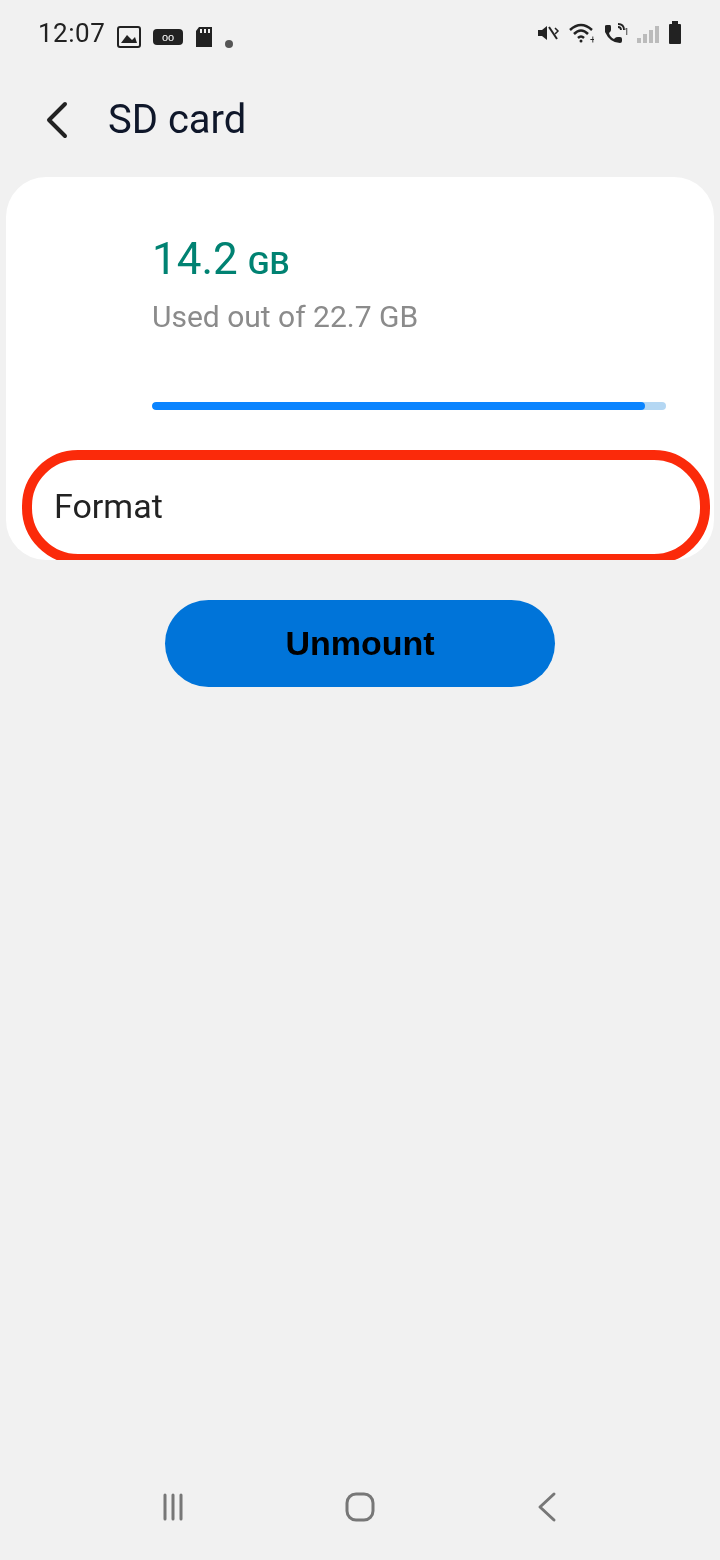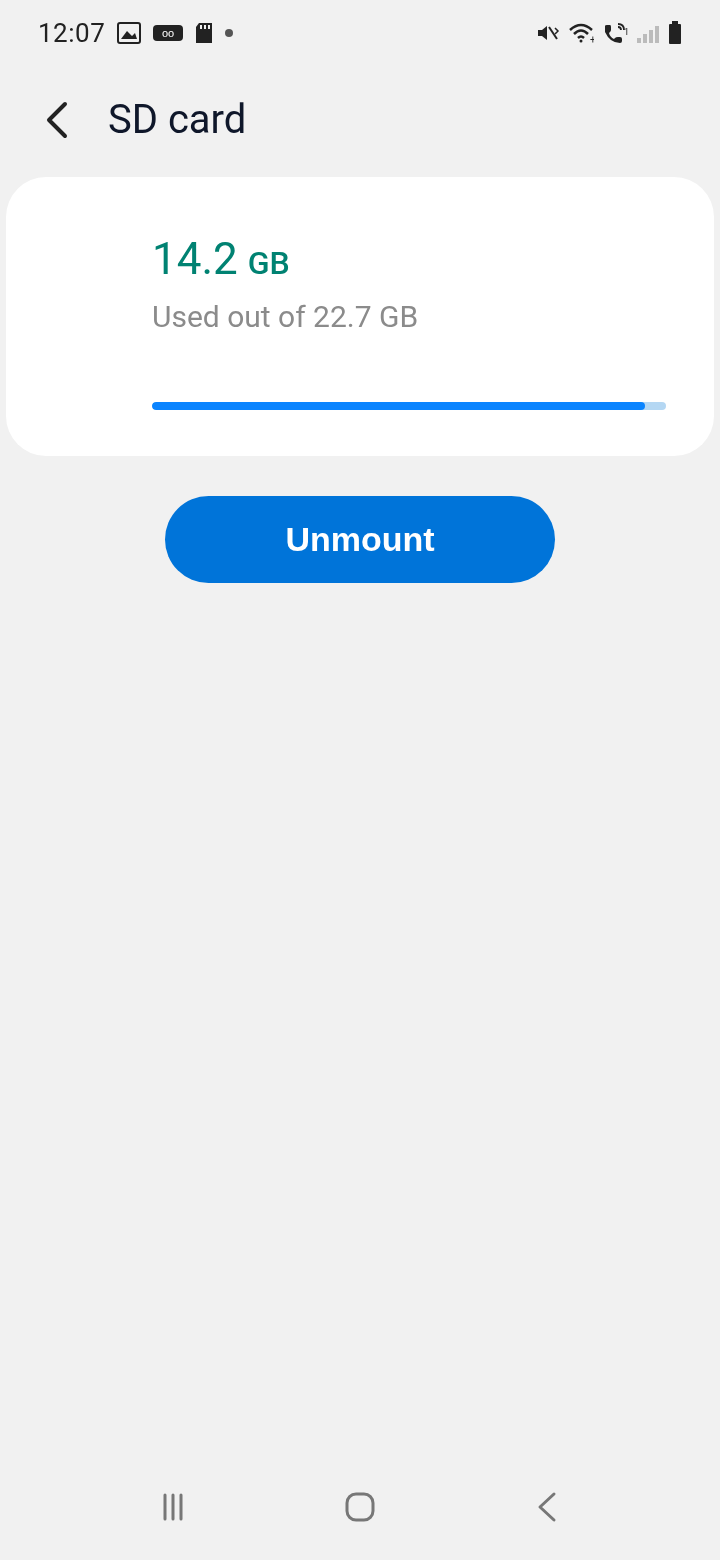--- a/index.html
+++ b/index.html
@@ -12,21 +12,21 @@
       overflow: hidden;
     }
     .status-bar {
       display: flex;
       justify-content: space-between;
       align-items: center;
       padding: 18px 38px 10px 38px;
       font-size: 26px;
       color: #222;
     }
-    .status-left { display: flex; align-items: center; gap: 12px; }
+    .status-left { display: flex; align-items: flex-end; gap: 12px; }
     .status-right { display: flex; align-items: center; gap: 8px; }
     .status-time { font-weight: 400; letter-spacing: 0.5px; }
     .status-icon { display: inline-flex; align-items: center; }
     .dot { width: 8px; height: 8px; border-radius: 50%; background: #555; display: inline-block; }
 
     .header {
       display: flex;
       align-items: center;
       padding: 38px 30px 34px 38px;
       gap: 34px;
@@ -73,21 +73,21 @@
       border-radius: 56px;
       pointer-events: none;
     }
 
     .unmount-wrap {
       display: flex; justify-content: center;
       padding: 40px 0 10px 0;
     }
     .unmount-btn {
       background: #0074d9;
-      color: #ffffff;
+      color: #000000;
       border: none;
       border-radius: 50px;
       font-size: 34px;
       font-weight: 700;
       padding: 24px 120px;
     }
 
     .nav-bar {
       position: absolute;
       bottom: 0; left: 0; right: 0;
@@ -182,20 +182,24 @@
   <div class="storage-section">
     <div>
       <span class="used-amount">14.2</span>
       <span class="used-unit">GB</span>
     </div>
     <div class="used-label">Used out of 22.7 GB</div>
   </div>
   <div class="progress">
     <div class="progress-fill" id="pfill" style="width: 95.9%;"></div>
   </div>
+  <div class="format-row">
+    <div class="format-label">Format</div>
+    <div class="highlight-ring"></div>
+  </div>
 </div>
 
 <div class="unmount-wrap">
   <button class="unmount-btn">Unmount</button>
 </div>
 
 <div class="nav-bar">
   <div class="nav-item">
     <svg width="32" height="32" viewBox="0 0 32 32">
         <line x1="8" y1="4" x2="8" y2="28" stroke="#777" stroke-width="3" stroke-linecap="round"></line>

